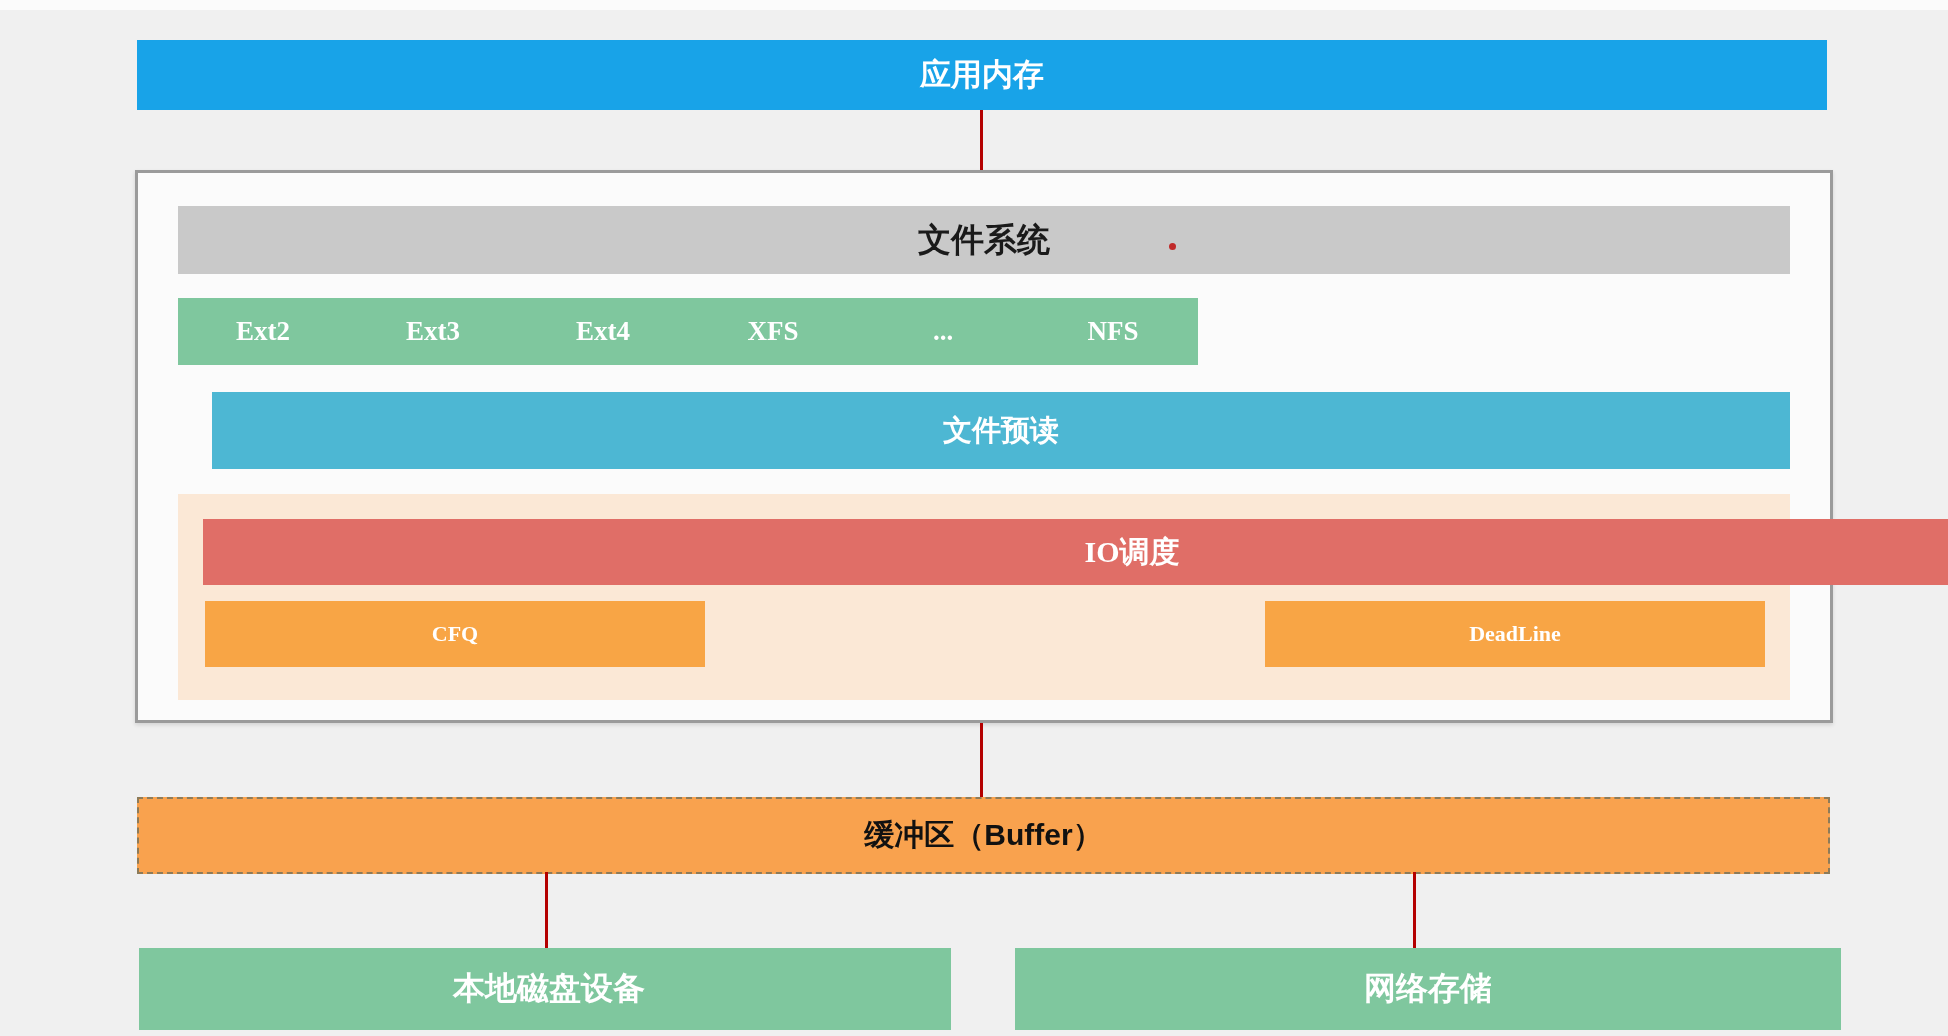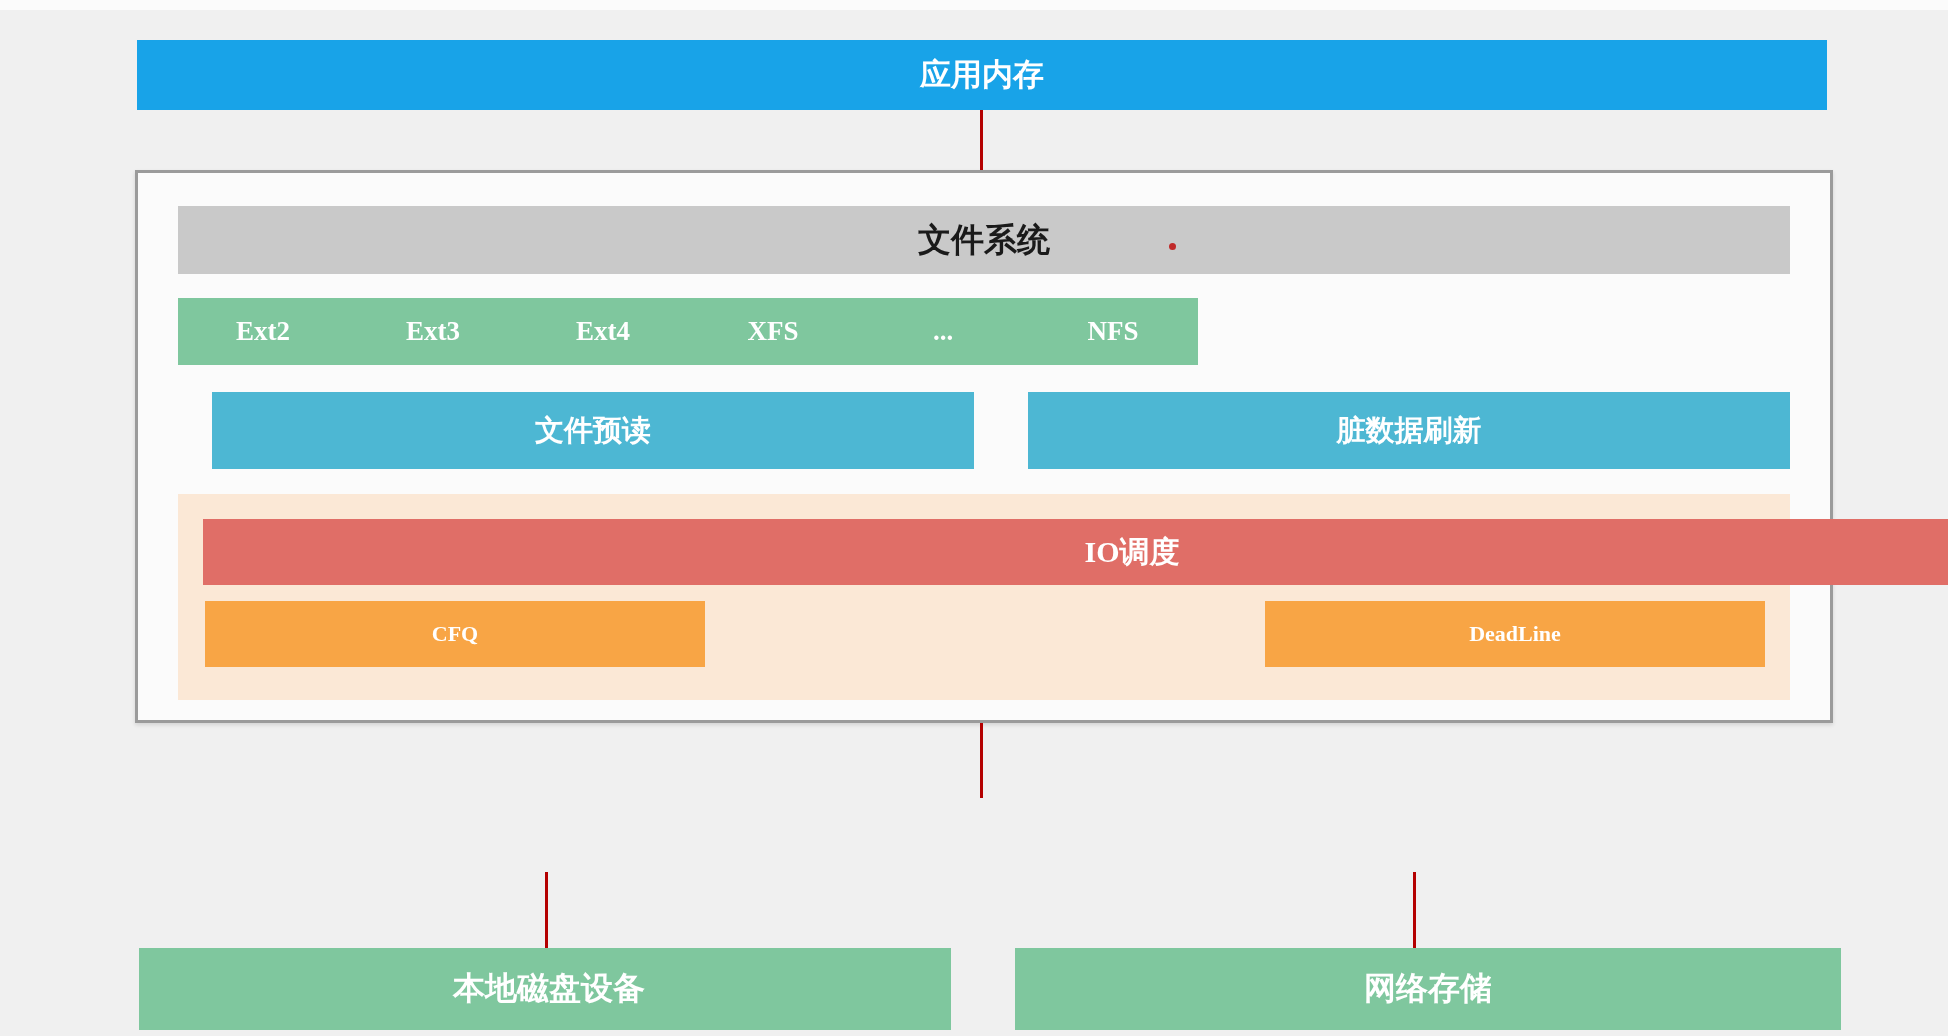--- a/index.html
+++ b/index.html
@@ -75,34 +75,34 @@
       <div class="fs-box">Ext2</div>
       <div class="fs-box">Ext3</div>
       <div class="fs-box">Ext4</div>
       <div class="fs-box">XFS</div>
       <div class="fs-box">...</div>
       <div class="fs-box">NFS</div>
     </div>
 
     <div class="teal-row">
       <div class="teal-box">文件预读</div>
-      <div class="teal-box">脏数据刷新</div>
     </div>
 
     <div class="peach">
       <div class="bar io-bar">IO调度</div>
       <div class="sched-row">
         <div class="sched-box">CFQ</div>
         <div class="sched-box">DeadLine</div>
       </div>
     </div>
   </div>
 
   <div class="vline v2"></div>
 
+  <div class="bar buffer">缓冲区（Buffer）</div>
 
   <div class="vline v3"></div>
   <div class="vline v4"></div>
 
   <div class="bar storage-left">本地磁盘设备</div>
   <div class="bar storage-right">网络存储</div>
 
 </div>
 
 </body></html>

